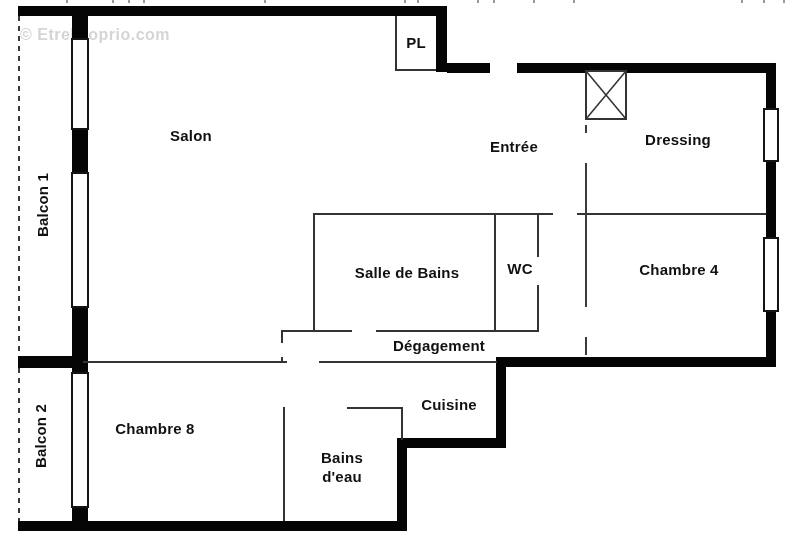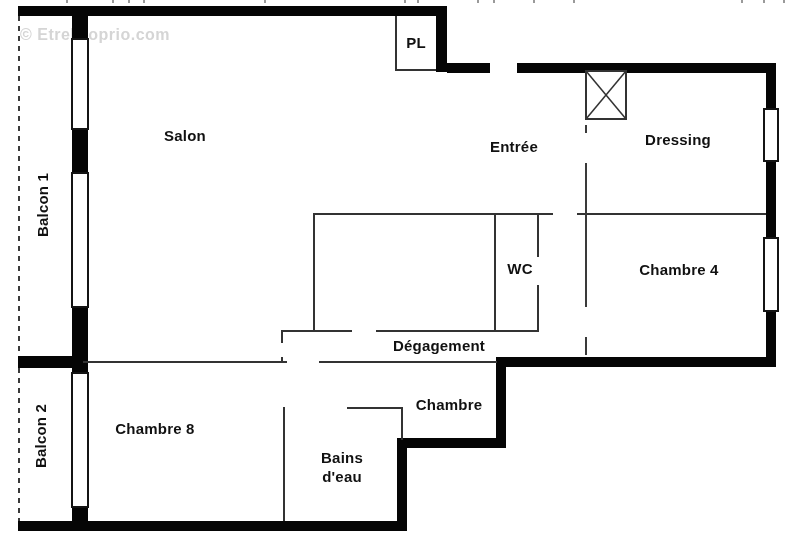--- a/index.html
+++ b/index.html
@@ -105,28 +105,29 @@
   <div class="dseg" style="left:585px;top:125px;height:8px"></div>
   <div class="dseg" style="left:585px;top:163px;height:144px"></div>
   <div class="dseg" style="left:585px;top:337px;height:18px"></div>
 
   <svg class="shaft" width="42" height="50" viewBox="0 0 42 50">
     <rect x="1" y="1" width="40" height="48" fill="#ffffff" stroke="#333333" stroke-width="2"></rect>
     <line x1="1" y1="1" x2="41" y2="49" stroke="#333333" stroke-width="1.5"></line>
     <line x1="41" y1="1" x2="1" y2="49" stroke="#333333" stroke-width="1.5"></line>
   </svg>
 
-  <div class="lbl" style="left:185px;top:135px">Salon</div>
+  <div class="lbl" style="left:191px;top:135px">Salon</div>
   <div class="lbl" style="left:416px;top:42px">PL</div>
   <div class="lbl" style="left:514px;top:146px">Entrée</div>
   <div class="lbl" style="left:678px;top:139px">Dressing</div>
+  <div class="lbl" style="left:407px;top:272px">Salle de Bains</div>
   <div class="lbl" style="left:520px;top:268px">WC</div>
   <div class="lbl" style="left:679px;top:269px">Chambre 4</div>
   <div class="lbl" style="left:439px;top:345px">Dégagement</div>
-  <div class="lbl" style="left:449px;top:404px">Chambre</div>
+  <div class="lbl" style="left:449px;top:404px">Cuisine</div>
   <div class="lbl" style="left:155px;top:428px">Chambre 8</div>
   <div class="lbl two" style="left:342px;top:467px">
     <div>Bains</div>
     <div>d'eau</div>
   </div>
   <div class="vlbl" style="left:42px;top:205px">Balcon 1</div>
   <div class="vlbl" style="left:40px;top:436px">Balcon 2</div>
 
 </div>
 

